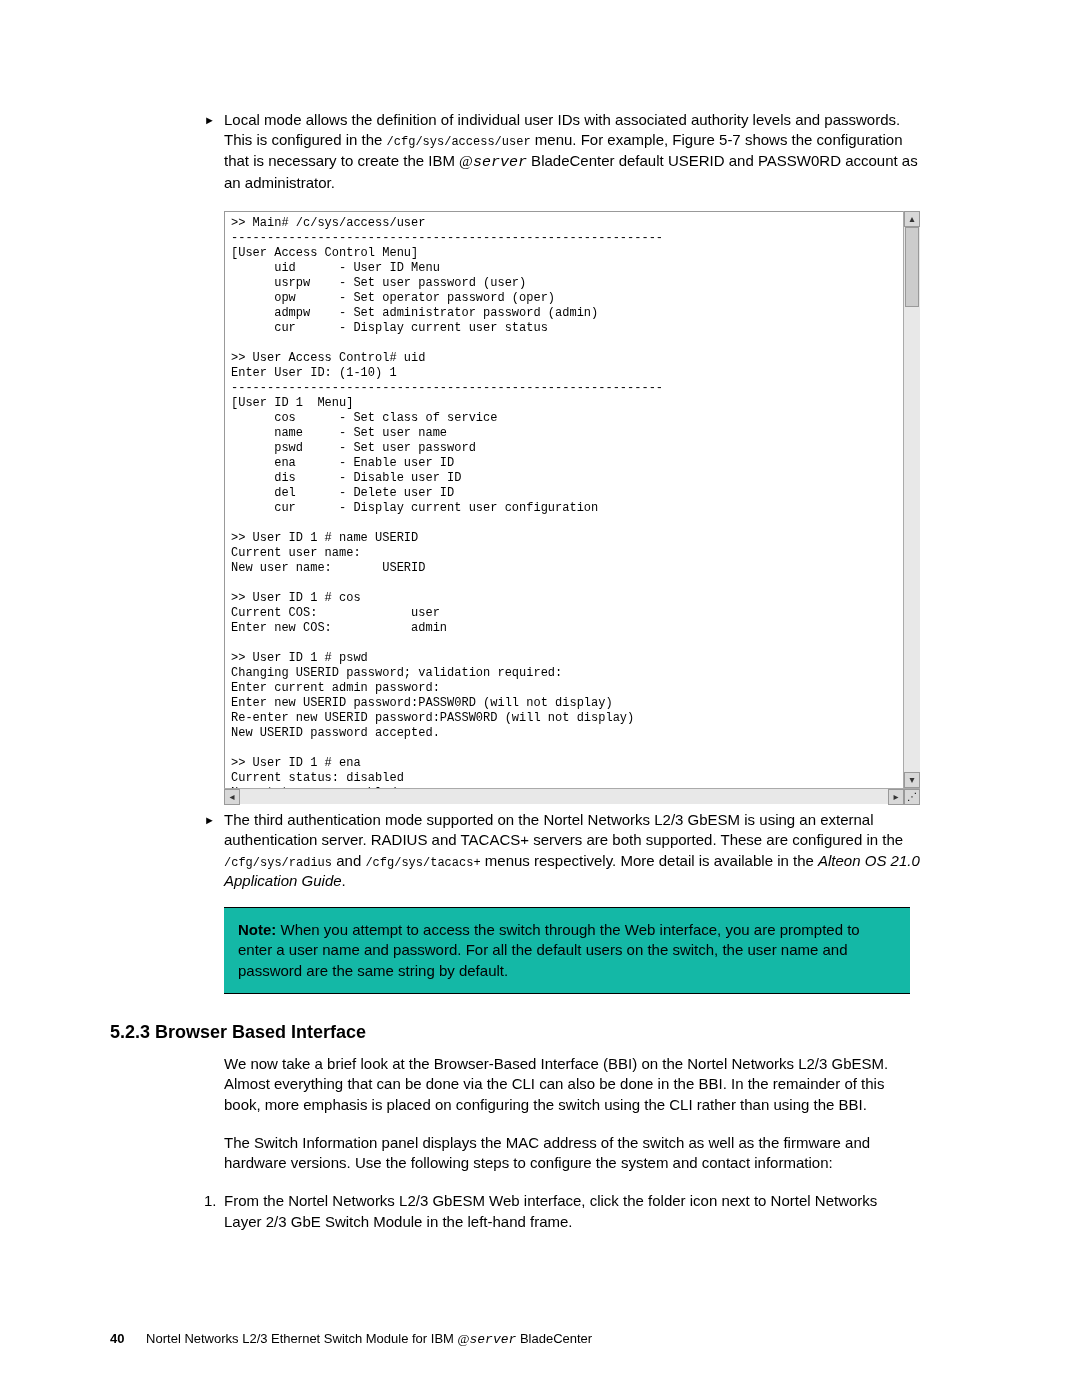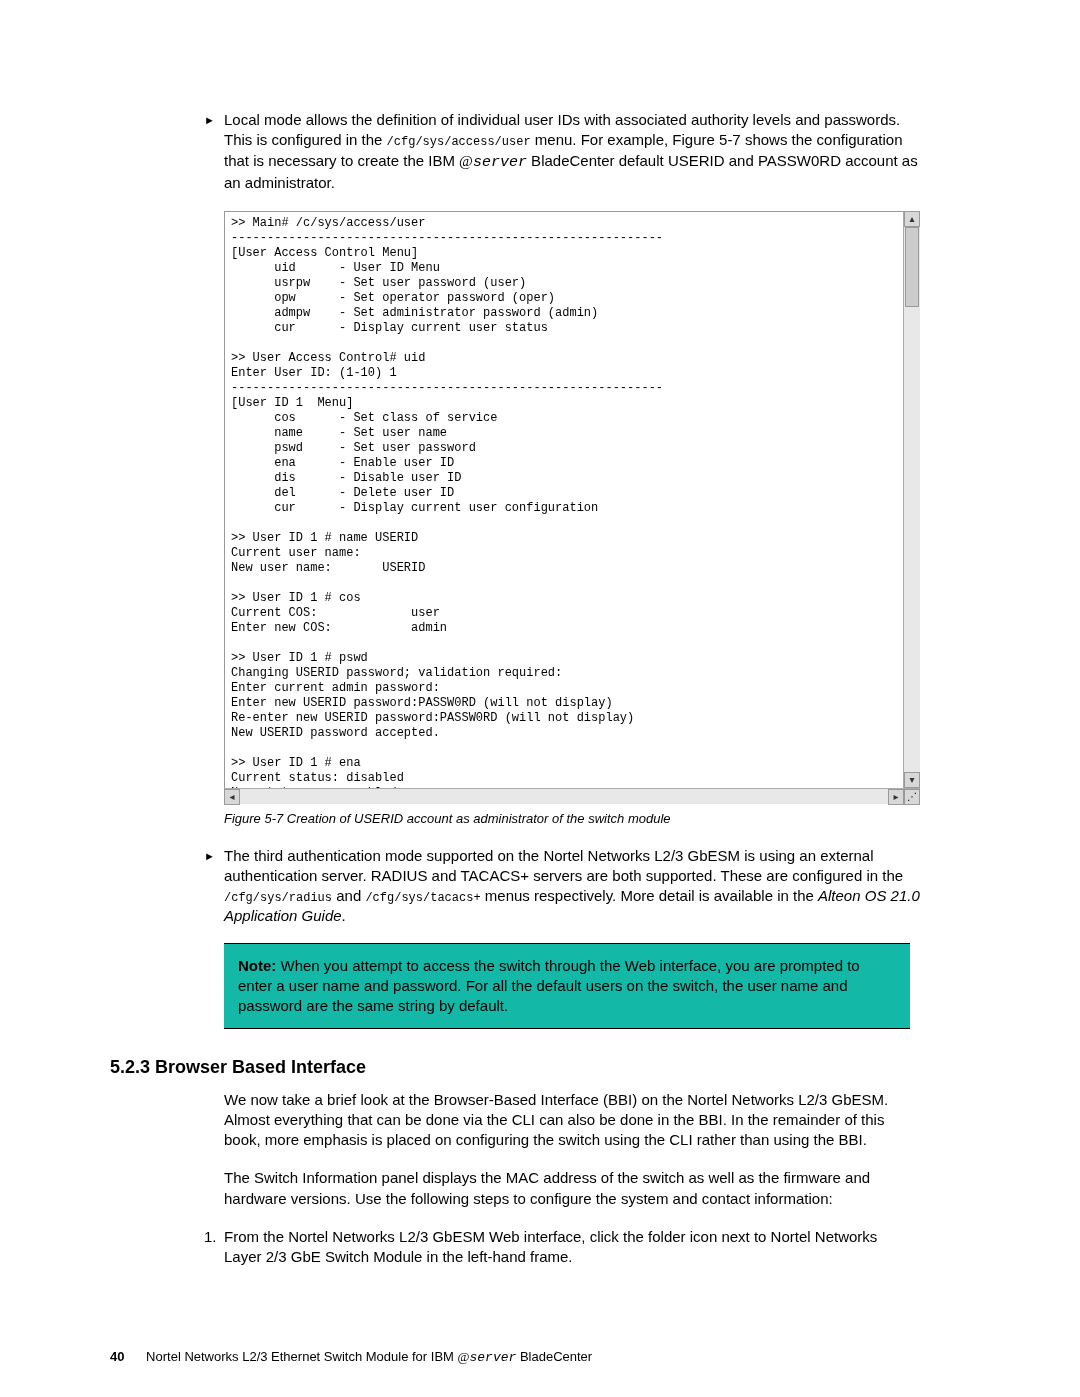--- a/index.html
+++ b/index.html
@@ -172,21 +172,21 @@
     margin-right: 70px;
     position: relative;
   }
   .num-marker {
     position: absolute;
     left: -20px;
     top: 0;
   }
   .footer {
     position: absolute;
-    bottom: 30px;
+    bottom: 48px;
     left: 110px;
     font-size: 13px;
   }
   .footer-pn {
     font-weight: bold;
     margin-right: 18px;
   }
   .it { font-style: italic; }
 </style>
 </head>
@@ -244,21 +244,20 @@
       <div class="thumb-v"></div>
       <div class="arrow-down">▾</div>
     </div>
     <div class="scroll-h">
       <div class="arrow-left">◂</div>
       <div class="arrow-right">▸</div>
       <div class="scroll-corner">⋰</div>
     </div>
   </div>
 
-  <div class="caption">Figure 5-7   Creation of USERID account as administrator of the switch module</div>
 
   <div class="bullet-block">
     <span class="bullet-marker">►</span>
     <span>The third authentication mode supported on the Nortel Networks L2/3 GbESM is using an external authentication server. RADIUS and TACACS+ servers are both supported. These are configured in the </span><span class="mono">/cfg/sys/radius</span><span> and </span><span class="mono">/cfg/sys/tacacs+</span><span> menus respectively. More detail is available in the </span><span class="it">Alteon OS 21.0 Application Guide</span><span>.</span>
   </div>
 
   <div class="note-box">
     <span class="note-label">Note:</span><span> When you attempt to access the switch through the Web interface, you are prompted to enter a user name and password. For all the default users on the switch, the user name and password are the same string by default.</span>
   </div>
 

